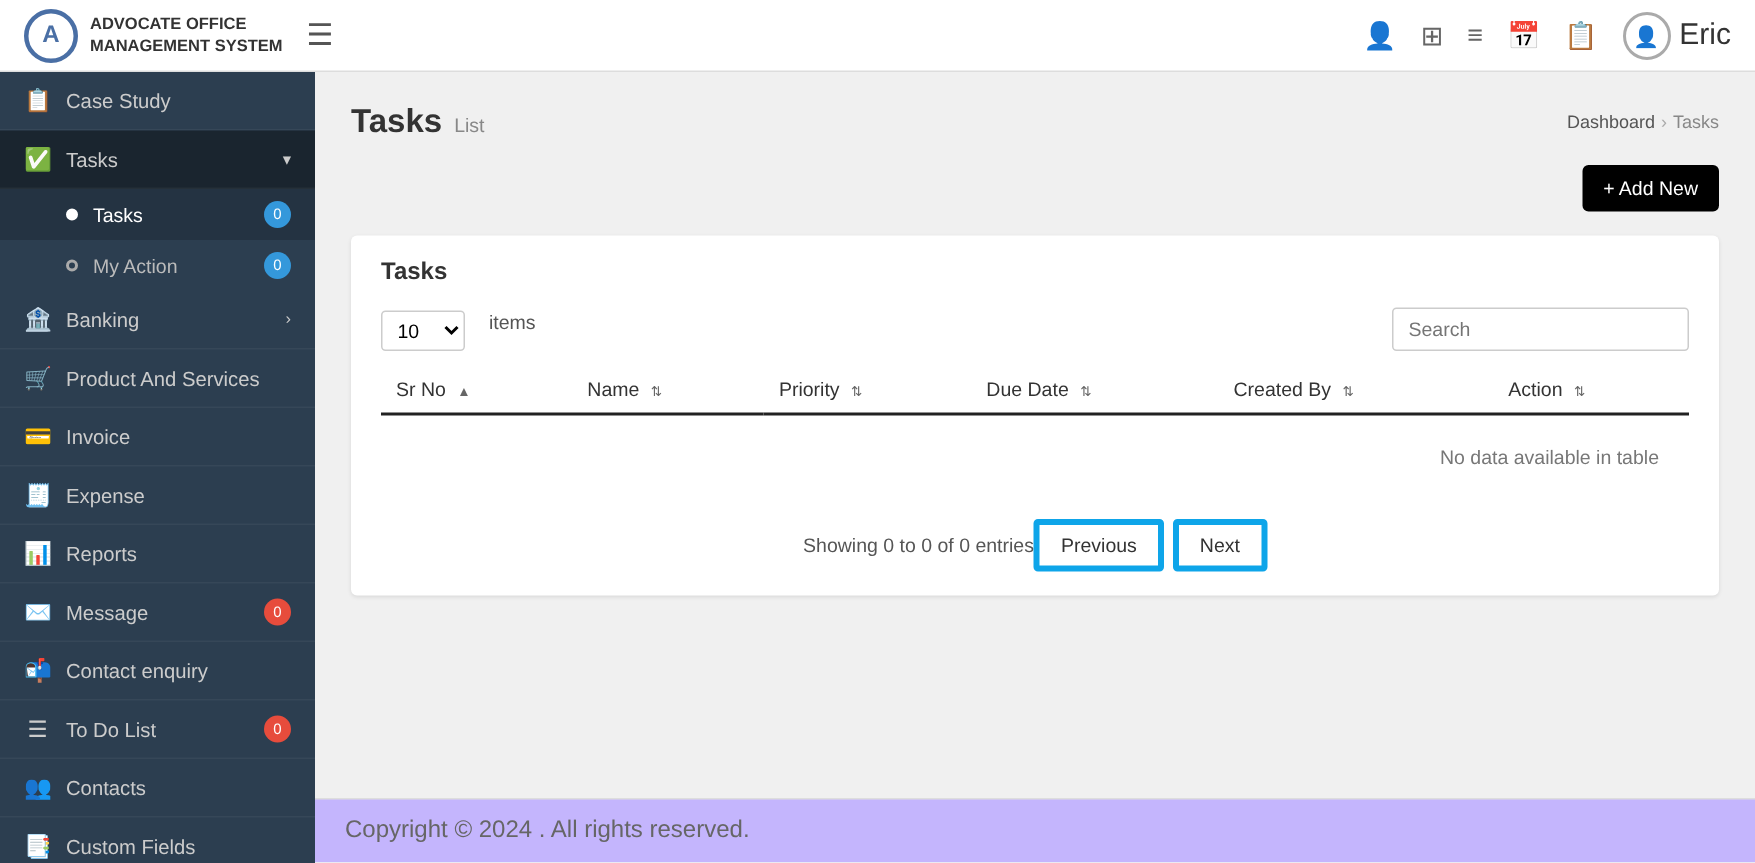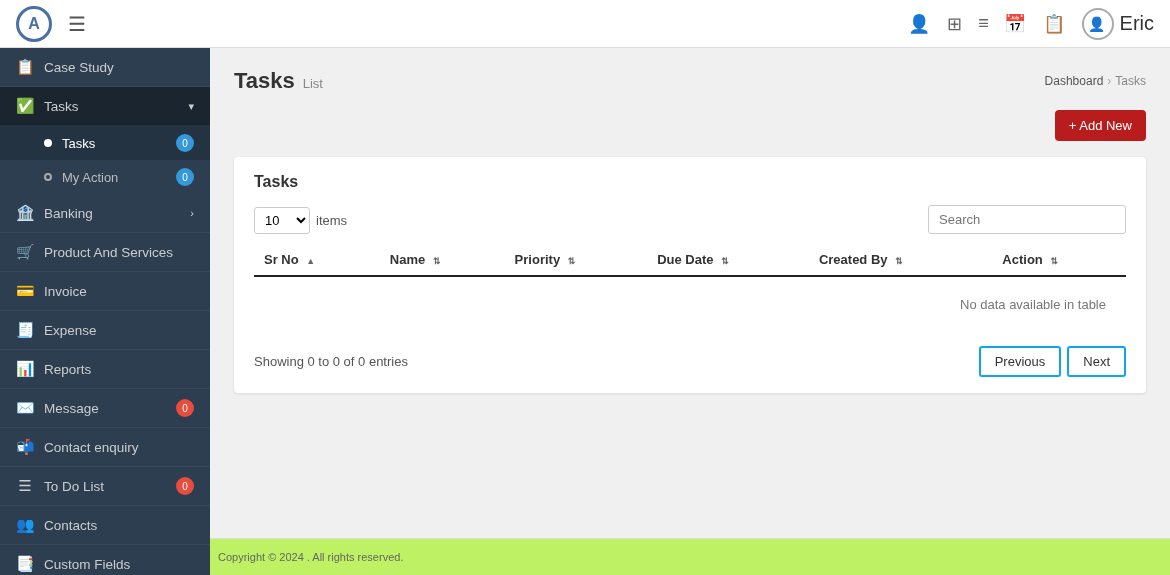--- a/index.html
+++ b/index.html
@@ -121,21 +121,21 @@
     .page-title-area { display: flex; align-items: baseline; gap: 8px; }
     .page-title { font-size: 22px; font-weight: bold; color: #333; }
     .page-subtitle { font-size: 13px; color: #888; }
     .breadcrumb { font-size: 12px; color: #888; display: flex; align-items: flex-end; gap: 4px; }
     .breadcrumb-link { color: #555; }
     .breadcrumb-sep { color: #aaa; }
     .breadcrumb-current { color: #888; }
 
     
     .add-new-btn {
-      background: #b91c1c;
+      background: #000000;
       color: #fff;
       border: none;
       padding: 8px 14px;
       border-radius: 4px;
       cursor: pointer;
       font-size: 13px;
       display: block;
       margin-left: auto;
       margin-bottom: 16px;
     }
@@ -149,21 +149,21 @@
     }
     .card-title { font-size: 16px; font-weight: bold; color: #333; margin-bottom: 14px; }
 
     
     .table-controls {
       display: flex;
       align-items: flex-end;
       justify-content: space-between;
       margin-bottom: 10px;
     }
-    .items-per-page { display: flex; align-items: center; gap: 6px; }
+    .items-per-page { display: flex; gap: 16px; }
     .items-select {
       border: 1px solid #ccc;
       border-radius: 3px;
       padding: 4px 6px;
       font-size: 13px;
       background: #fff;
     }
     .items-label { font-size: 13px; color: #555; }
     .search-input {
       border: 1px solid #ccc;
@@ -179,66 +179,70 @@
       border-collapse: collapse;
       font-size: 13px;
     }
     .data-table thead tr {
       border-bottom: 2px solid #222;
     }
     .data-table th {
       text-align: left;
       padding: 8px 10px;
       color: #333;
-      font-weight: bold;
+      font-weight: normal;
       white-space: nowrap;
     }
     .data-table th .sort-icons { display: inline-flex; flex-direction: column; margin-left: 4px; font-size: 9px; color: #666; }
     .data-table td {
       padding: 8px 10px;
       color: #555;
     }
     .no-data-row td { text-align: right; color: #777; padding: 20px; }
 
     
     .pagination-area {
       display: flex;
-      justify-content: space-between;
+      justify-content: center;
       align-items: center;
       margin-top: 14px;
     }
     .showing-text { font-size: 13px; color: #555; }
     .pagination-btns { display: flex; gap: 6px; }
     .pag-btn {
       padding: 6px 14px;
-      border: 2px solid #0ea5e9;
+      border: 4px solid #0ea5e9;
       background: #fff;
       border-radius: 3px;
       cursor: pointer;
       font-size: 13px;
       color: #333;
     }
 
     
     .footer {
-      background: #bef264;
+      background: #c4b5fd;
       border-top: 1px solid #ddd;
-      padding: 12px 8px;
-      font-size: 11px;
+      padding: 12px 20px;
+      font-size: 16px;
       color: #666;
       flex-shrink: 0;
     }
   </style>
 </head>
 <body>
 
 <div class="header">
   <div class="header-left">
     <div class="logo">
       <div class="logo-circle">A</div>
+      <div class="logo-text">
+        <div>ADVOCATE OFFICE</div>
+        <div>MANAGEMENT SYSTEM</div>
+      </div>
     </div>
     <div class="hamburger">☰</div>
   </div>
   <div class="header-right">
     <span class="header-icon">👤</span>
     <span class="header-icon">⊞</span>
     <span class="header-icon">≡</span>
     <span class="header-icon">📅</span>
     <span class="header-icon">📋</span>
     <div class="user-section">

